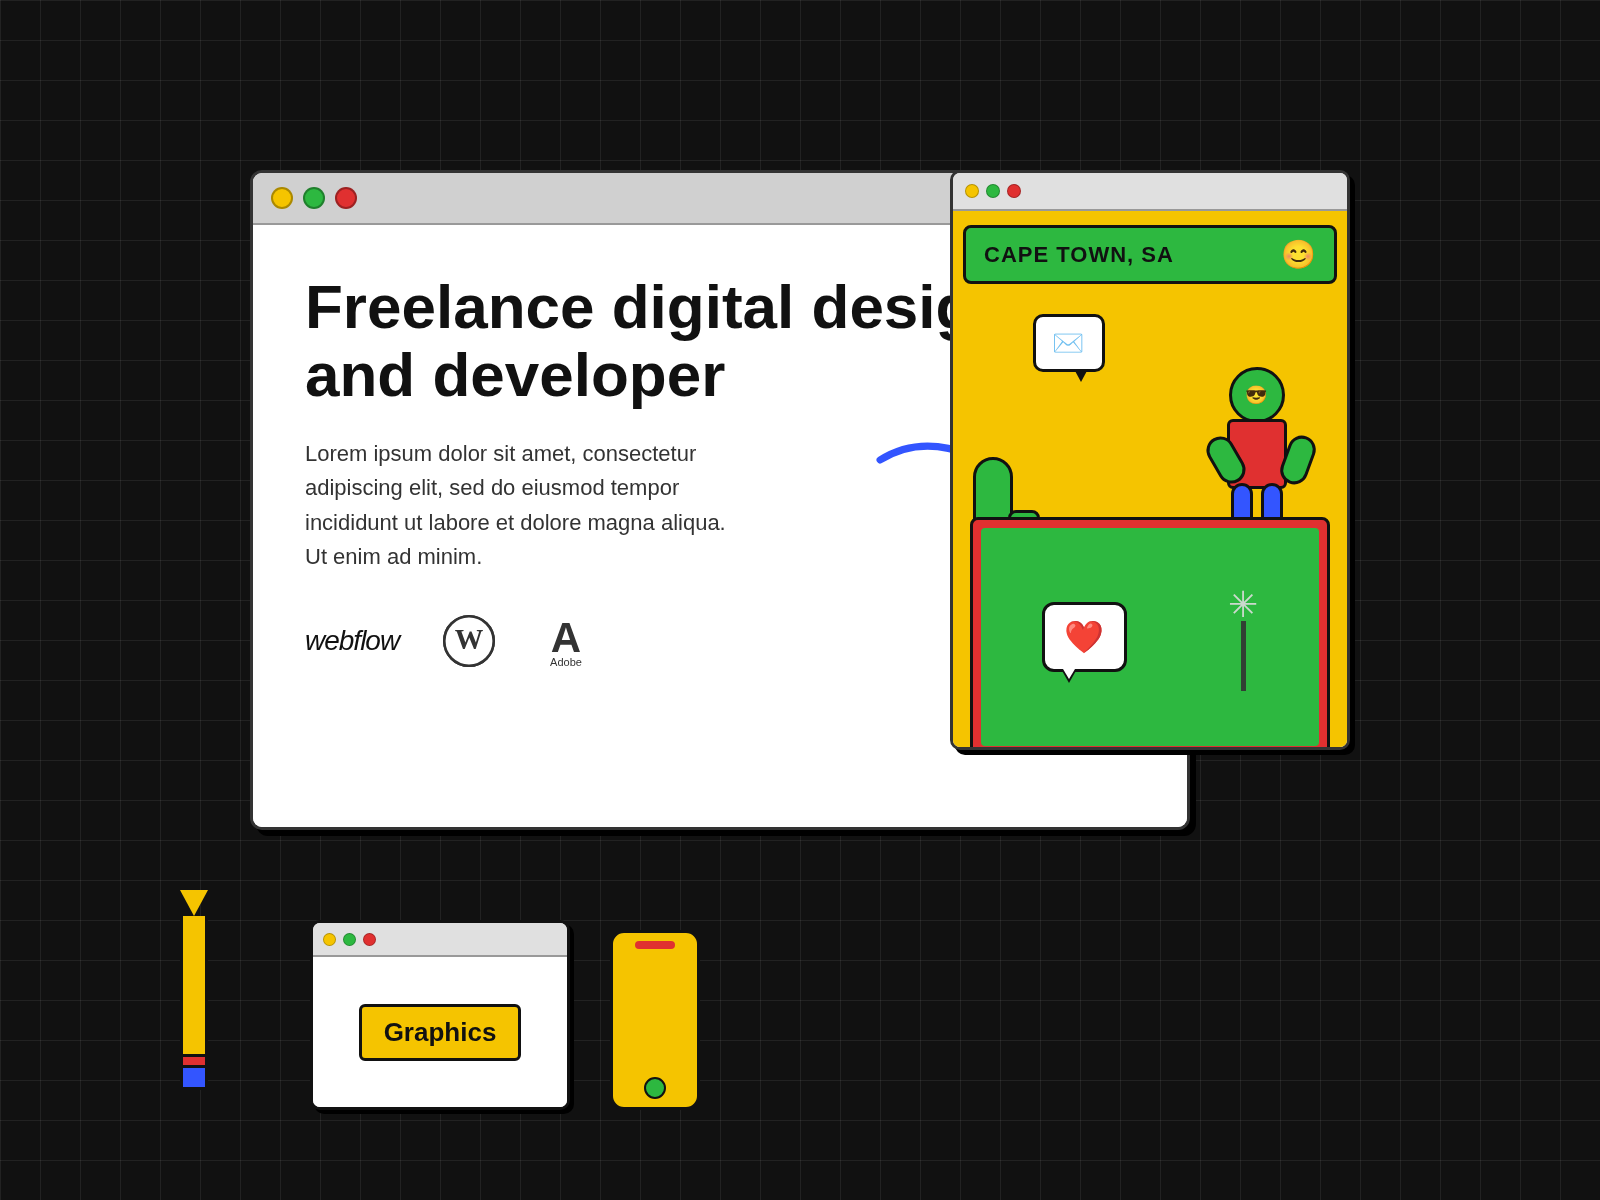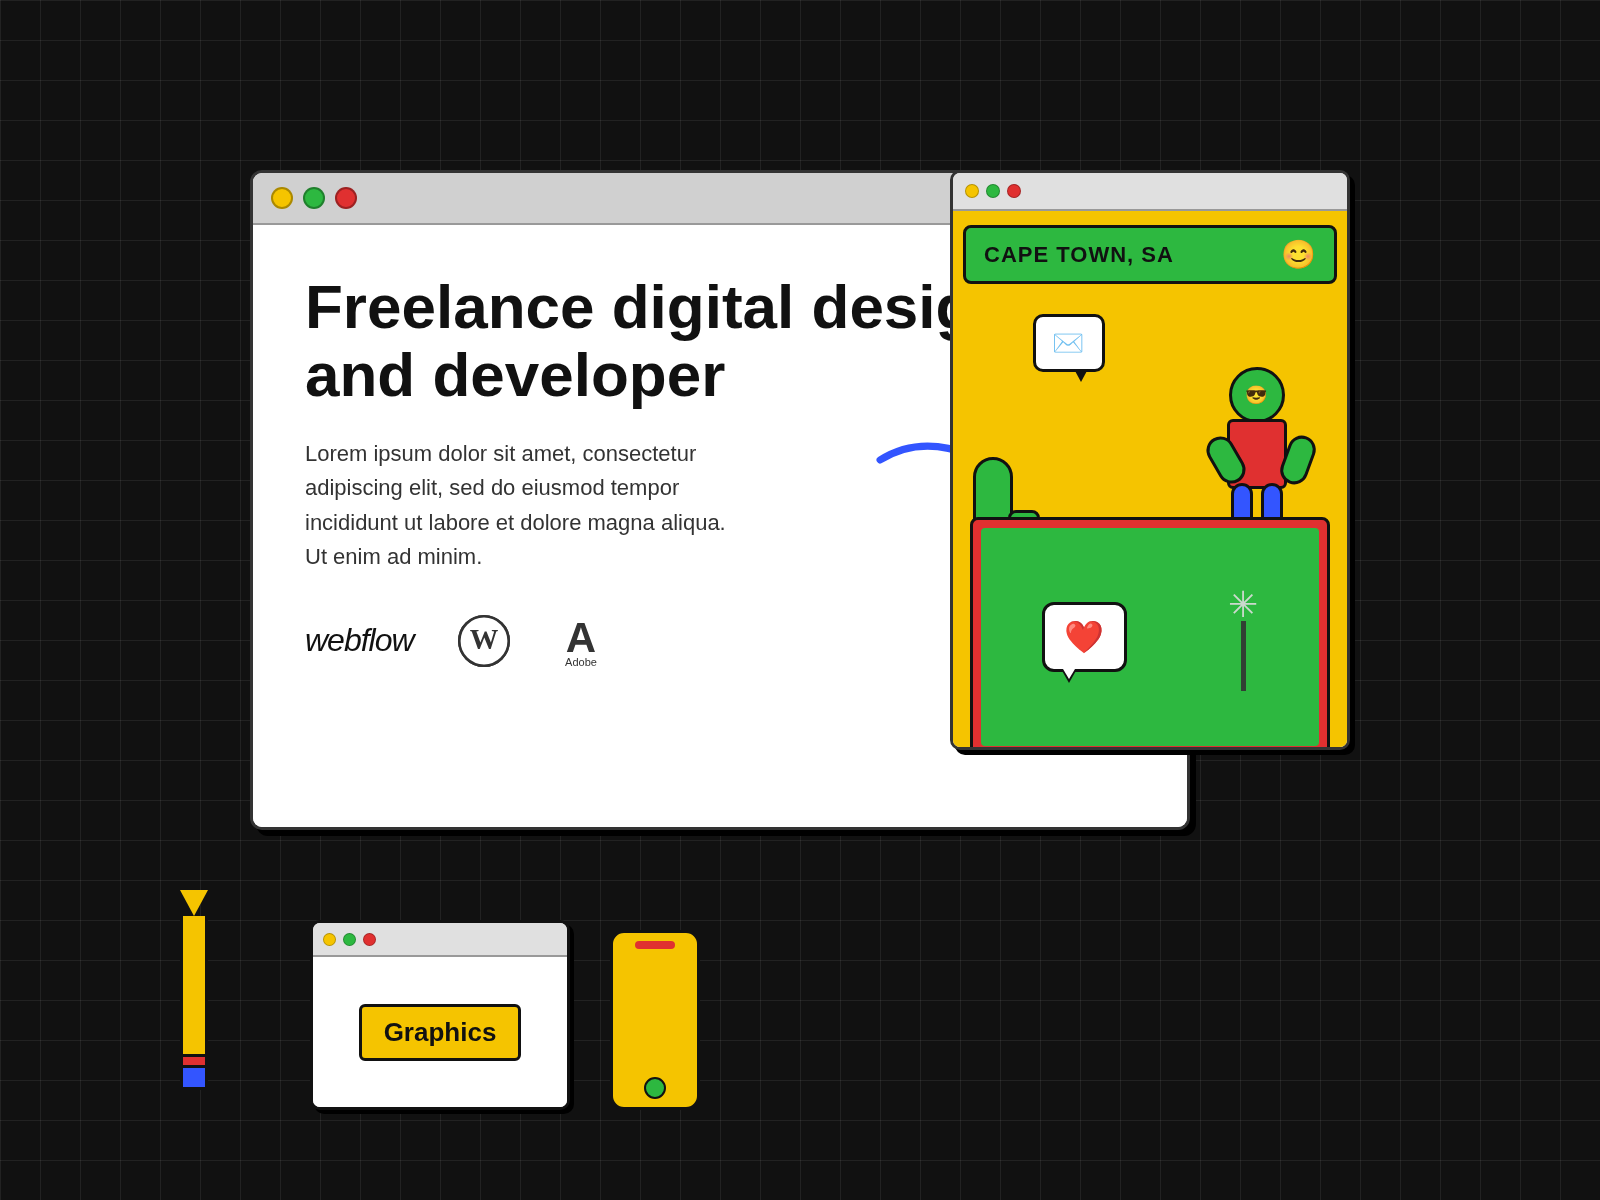--- a/index.html
+++ b/index.html
@@ -93,21 +93,21 @@
       margin-bottom: 40px;
     }
 
     .logos-row {
       display: flex;
       align-items: center;
       gap: 44px;
     }
 
     .logo-webflow {
-      font-size: 32px;
+      font-size: 28px;
       font-style: italic;
       font-weight: 300;
       color: #111;
       letter-spacing: -1px;
       text-align: right;
     }
 
     .logo-wordpress {
       width: 52px;
       height: 52px;

